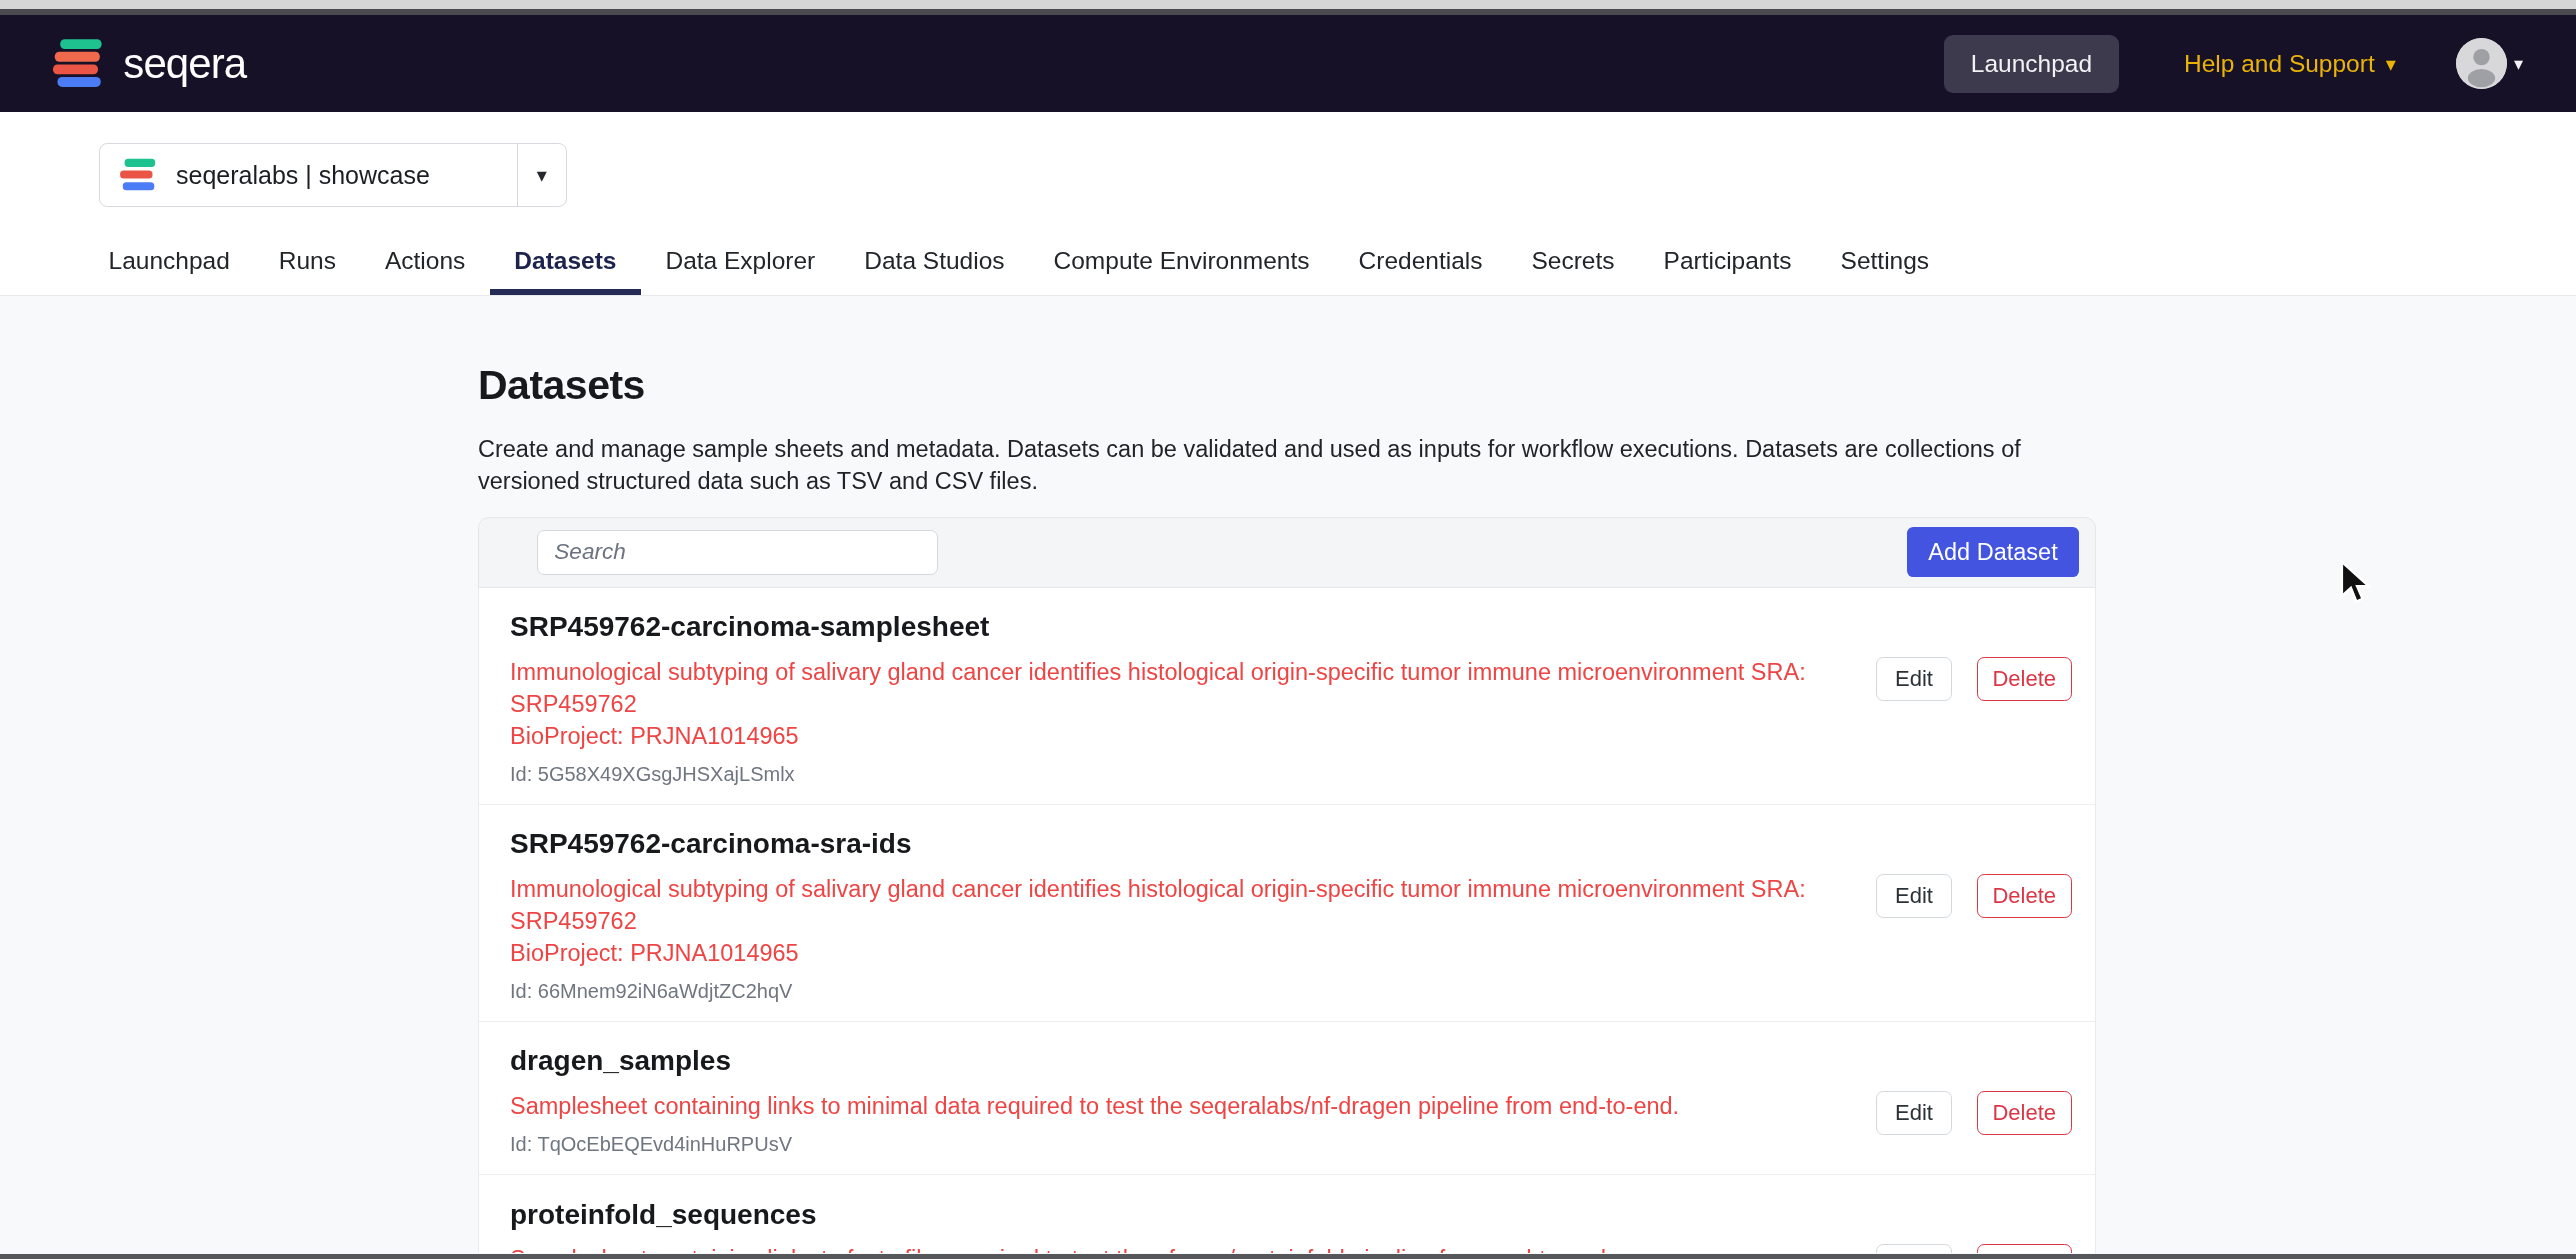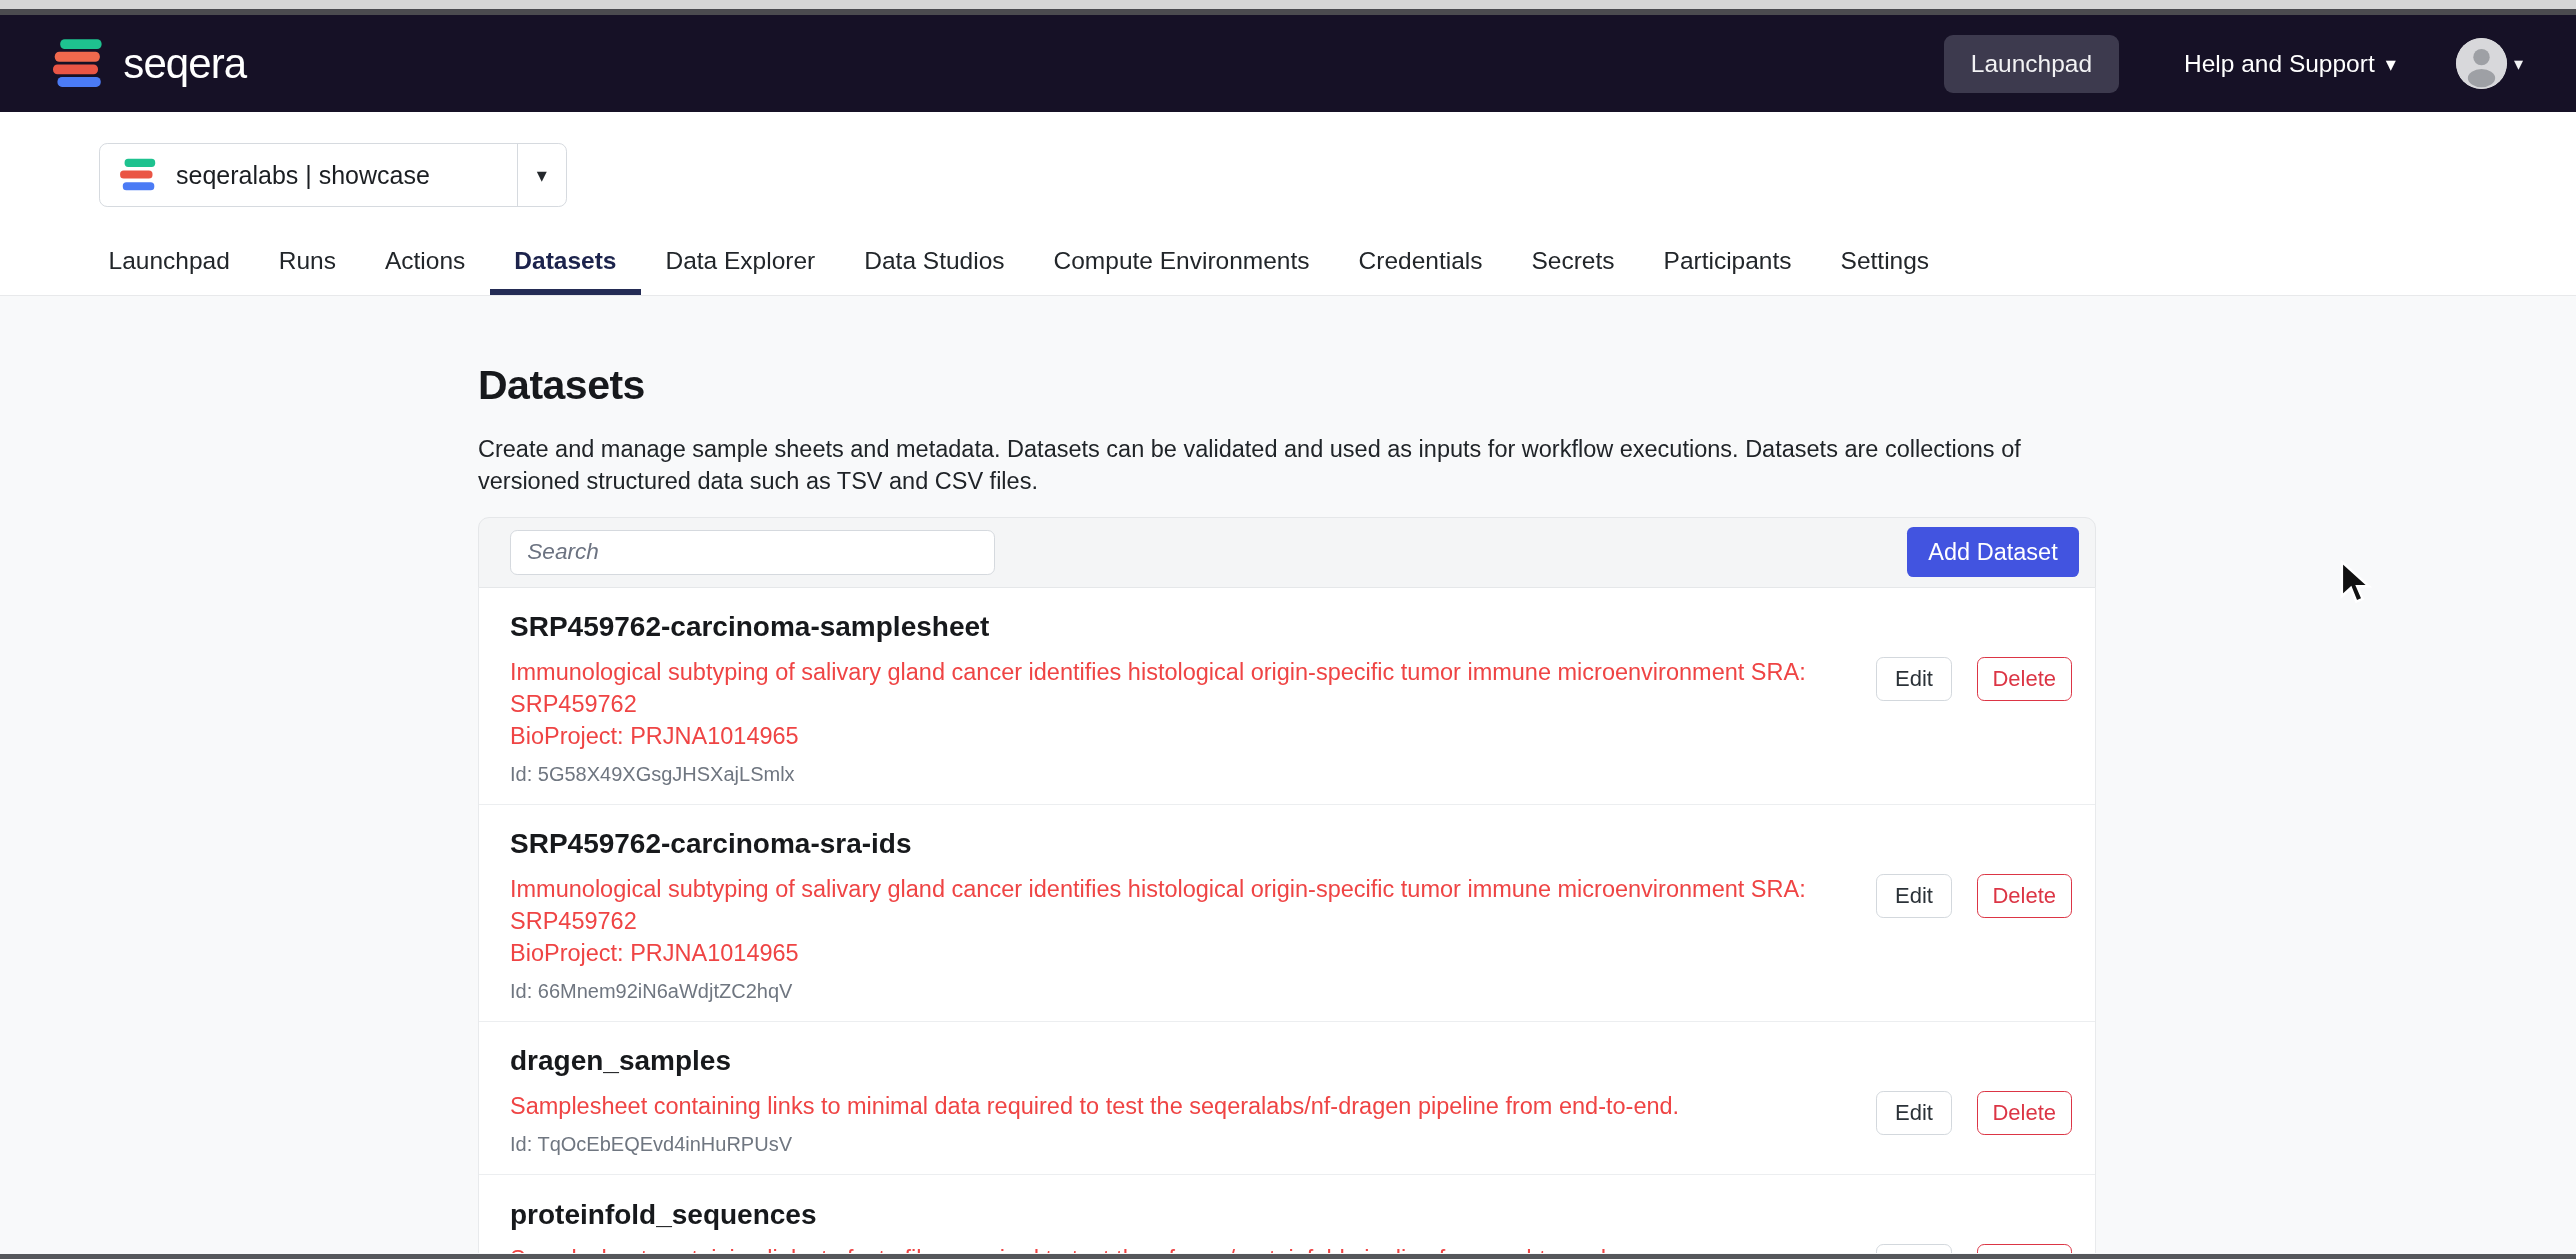--- a/index.html
+++ b/index.html
@@ -12,21 +12,21 @@
   .chrome-bottom    { position:absolute; left:0; top:1254px; width:2576px; height:5.4px; background:#55575b; }
 
   
   .navbar { position:absolute; left:0; top:15.4px; width:2576px; height:97px;
     background:#161126; display:flex; align-items:center; padding:0 53px; }
   .brand { display:flex; align-items:center; gap:16.3px; }
   .brand-text { color:#ffffff; font-size:42px; font-weight:500; letter-spacing:-0.9px; }
   .nav-right { margin-left:auto; display:flex; align-items:center; }
   .launchpad-btn { background:#3d3a4e; color:#f2f2f4; border:none; border-radius:9px;
     font-size:24.5px; padding:15.4px 27px; cursor:pointer; font-family:inherit; }
-  .help-menu { color:#ffffff; font-size:24.5px; margin-left:65px; display:flex; align-items:center; gap:11px; cursor:pointer; }
+  .help-menu { color:#eab308; font-size:24.5px; margin-left:65px; display:flex; align-items:center; gap:11px; cursor:pointer; }
   .caret { font-size:20px; line-height:1; color:inherit; }
   .avatar-wrap { margin-left:60px; display:flex; align-items:center; gap:7.2px; cursor:pointer; }
   .avatar { width:51px; height:51px; border-radius:50%; background:#d8d8db; display:flex; align-items:center; justify-content:center; overflow:hidden; }
   .avatar-caret { color:#f2f2f4; font-size:18px; }
 
   
   .subheader { position:absolute; left:0; top:112px; width:2576px; height:184px;
     background:#ffffff; border-bottom:0.9px solid #e8e9eb; }
   .ws-select { position:absolute; left:99px; top:31px; height:64px; display:flex; align-items:stretch;
     border:0.9px solid #d6dadf; border-radius:8.2px; background:#fff; cursor:pointer; }
@@ -40,22 +40,22 @@
 
   
   .main { position:absolute; left:0; top:297px; width:2576px; height:956px; background:#f8f9fa; overflow:hidden; }
   .content { margin-left:478px; width:1618px; padding-top:65px; }
   .page-title { font-size:41px; font-weight:700; color:#17191c; letter-spacing:-0.5px; }
   .page-desc { margin-top:23.5px; font-size:23.5px; line-height:32px; color:#202428; }
 
   .card { margin-top:20px; }
   .card-toolbar { height:71px; background:#f4f5f6; border:0.9px solid #e5e7e9;
     border-radius:11px 11px 0 0; display:flex; align-items:center; padding:0 16.3px 0 31px; }
-  .search-input { width:485px; height:45px; border:0.9px solid #d5d9de; border-radius:7.2px;
-    font-size:22.6px; padding:0 16.3px; color:#33383d; background:#fff; font-family:inherit; }
+  .search-input { width:401px; height:45px; border:0.9px solid #d5d9de; border-radius:7.2px;
+    font-size:22.6px; padding:0 16.3px; color:#33383d; background:#fff; font-family:inherit;margin-left:27px; }
   .search-input::placeholder { font-style:italic; color:#6b7280; }
   .add-btn { margin-left:auto; background:#4254e0; color:#ffffff; border:none; border-radius:6.3px;
     font-size:23.5px; font-weight:500; padding:11.8px 21px; cursor:pointer; font-family:inherit;text-align:right; }
 
   .rows { background:#ffffff; border:0.9px solid #e8eaec; border-top:none; }
   .ds-row { position:relative; padding:23.5px 31px 18px 31px; border-bottom:0.9px solid #eceef0; }
   .ds-row:last-child { border-bottom:none; }
   .ds-name { font-size:28px; font-weight:700; color:#17191c; margin-bottom:12.7px; cursor:pointer; }
   .ds-desc { font-size:23.5px; line-height:32px; color:#ef4444; white-space:pre-line; max-width:1341px; margin-bottom:11px; }
   .ds-id { font-size:20px; color:#6f7680; }

